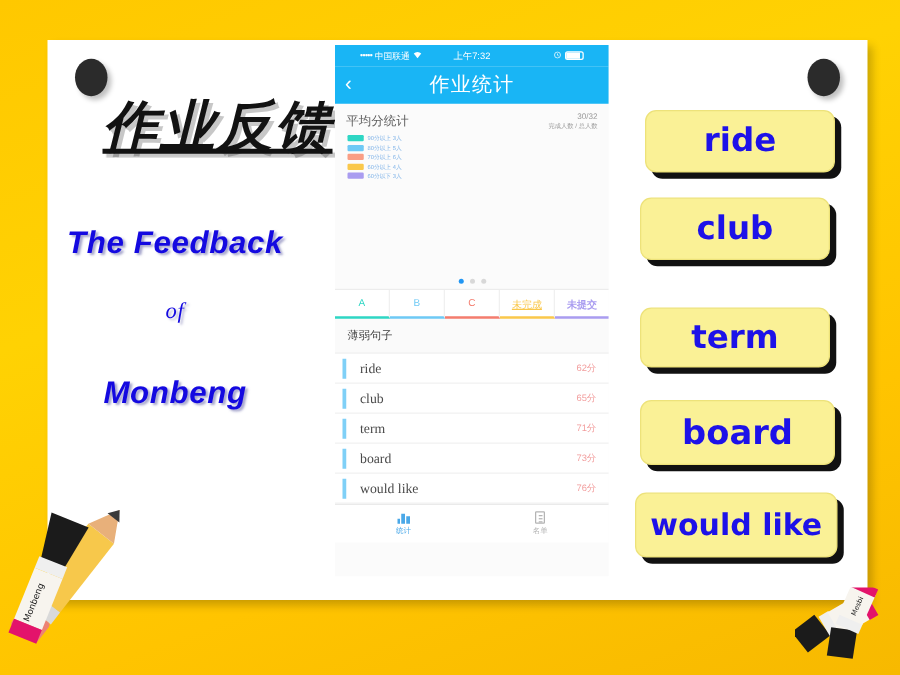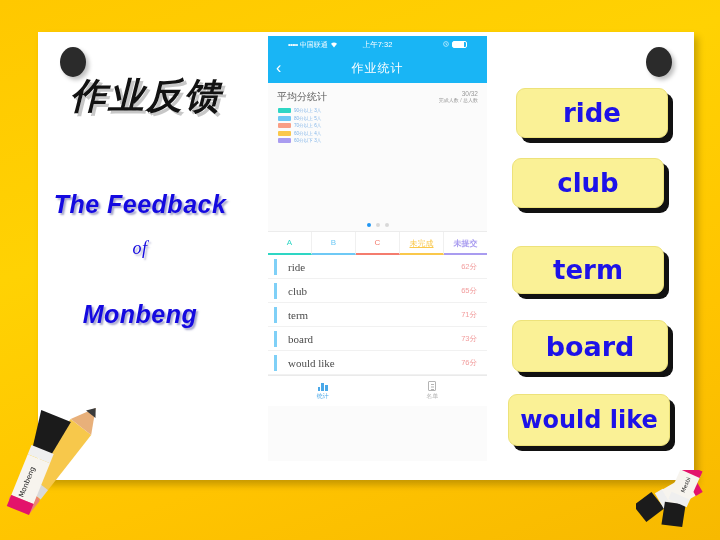--- a/index.html
+++ b/index.html
@@ -30,42 +30,43 @@
     box-shadow: 3px 3px 4px rgba(0,0,0,.25);
   }
   .magnet.left  { left: 22px;  top: 15px; }
   .magnet.right { right: 22px; top: 15px; }
 
   
   #cn-title {
     position: absolute;
     left: 26px; top: 72px;
     width: 240px;
-    text-align: center;
+    text-align: right;
     font-family: "Liberation Sans", sans-serif;
-    font-size: 36px;
+    font-size: 44px;
     font-weight: 900;
     font-style: italic;
     color: #121212;
     letter-spacing: 2px;
     text-shadow: 3px 3px 0 rgba(0,0,0,.22);
+    text-decoration: underline;
   }
   .en-line {
     position: absolute;
     width: 240px;
     left: 20px;
     text-align: center;
     color: #1409E0;
     font-weight: 900;
     font-style: italic;
     font-size: 25px;
     letter-spacing: .5px;
     text-shadow: 2px 2px 2px rgba(90,90,160,.55);
   }
-  #en-1 { top: 190px; }
+  #en-1 { top: 180px; }
   #en-2 {
     top: 238px;
     font-family: "Liberation Serif", serif;
     font-size: 18px;
     font-weight: 400;
     text-shadow: 2px 2px 2px rgba(90,90,160,.45);
   }
   #en-3 { top: 300px; }
 
   
@@ -91,21 +92,21 @@
     background: linear-gradient(90deg,#fff 85%, transparent 85%);
   }
   #navbar {
     height: 30px; background: #19B5F5;
     display: flex; align-items: center; position: relative;
     color: #fff;
   }
   #back-chevron {
     position:absolute; left: 8px; font-size: 16px; line-height: 1;
   }
-  #nav-title { flex:1; text-align:center; font-size: 12px; letter-spacing:1px; }
+  #nav-title { flex:1; text-align:center; font-size: 16px; letter-spacing:1px; }
 
   #avg-row {
     display:flex; align-items:flex-start; justify-content:space-between;
     padding: 7px 9px 0 9px;
   }
   #avg-label { font-size: 10px; color:#5b5b5b; }
   #ratio-box { text-align:right; }
   #ratio-num { font-size: 6.5px; color:#9a9a9a; }
   #ratio-cap { font-size: 5px; color:#9a9a9a; }
 
@@ -281,20 +282,21 @@
       </div>
 
     <div id="tabs">
         <div class="tab" style="color: rgb(46, 214, 196); border-bottom-color: rgb(46, 214, 196);">A</div>
         <div class="tab" style="color: rgb(110, 201, 245); border-bottom-color: rgb(110, 201, 245);">B</div>
         <div class="tab" style="color: rgb(244, 124, 110); border-bottom-color: rgb(244, 124, 110);">C</div>
         <div class="tab" style="color: rgb(250, 200, 75); border-bottom-color: rgb(250, 200, 75); text-decoration: underline;">未完成</div>
         <div class="tab" style="color: rgb(169, 156, 240); border-bottom-color: rgb(169, 156, 240); font-weight: bold;">未提交</div>
       </div>
 
+    <div id="subhead">薄弱句子</div>
 
     <div id="word-list">
         <div class="wrow">
           <span class="wbar"></span>
           <span class="wword">ride</span>
           <span class="wscore">62分</span>
         </div>
         <div class="wrow">
           <span class="wbar"></span>
           <span class="wword">club</span>

